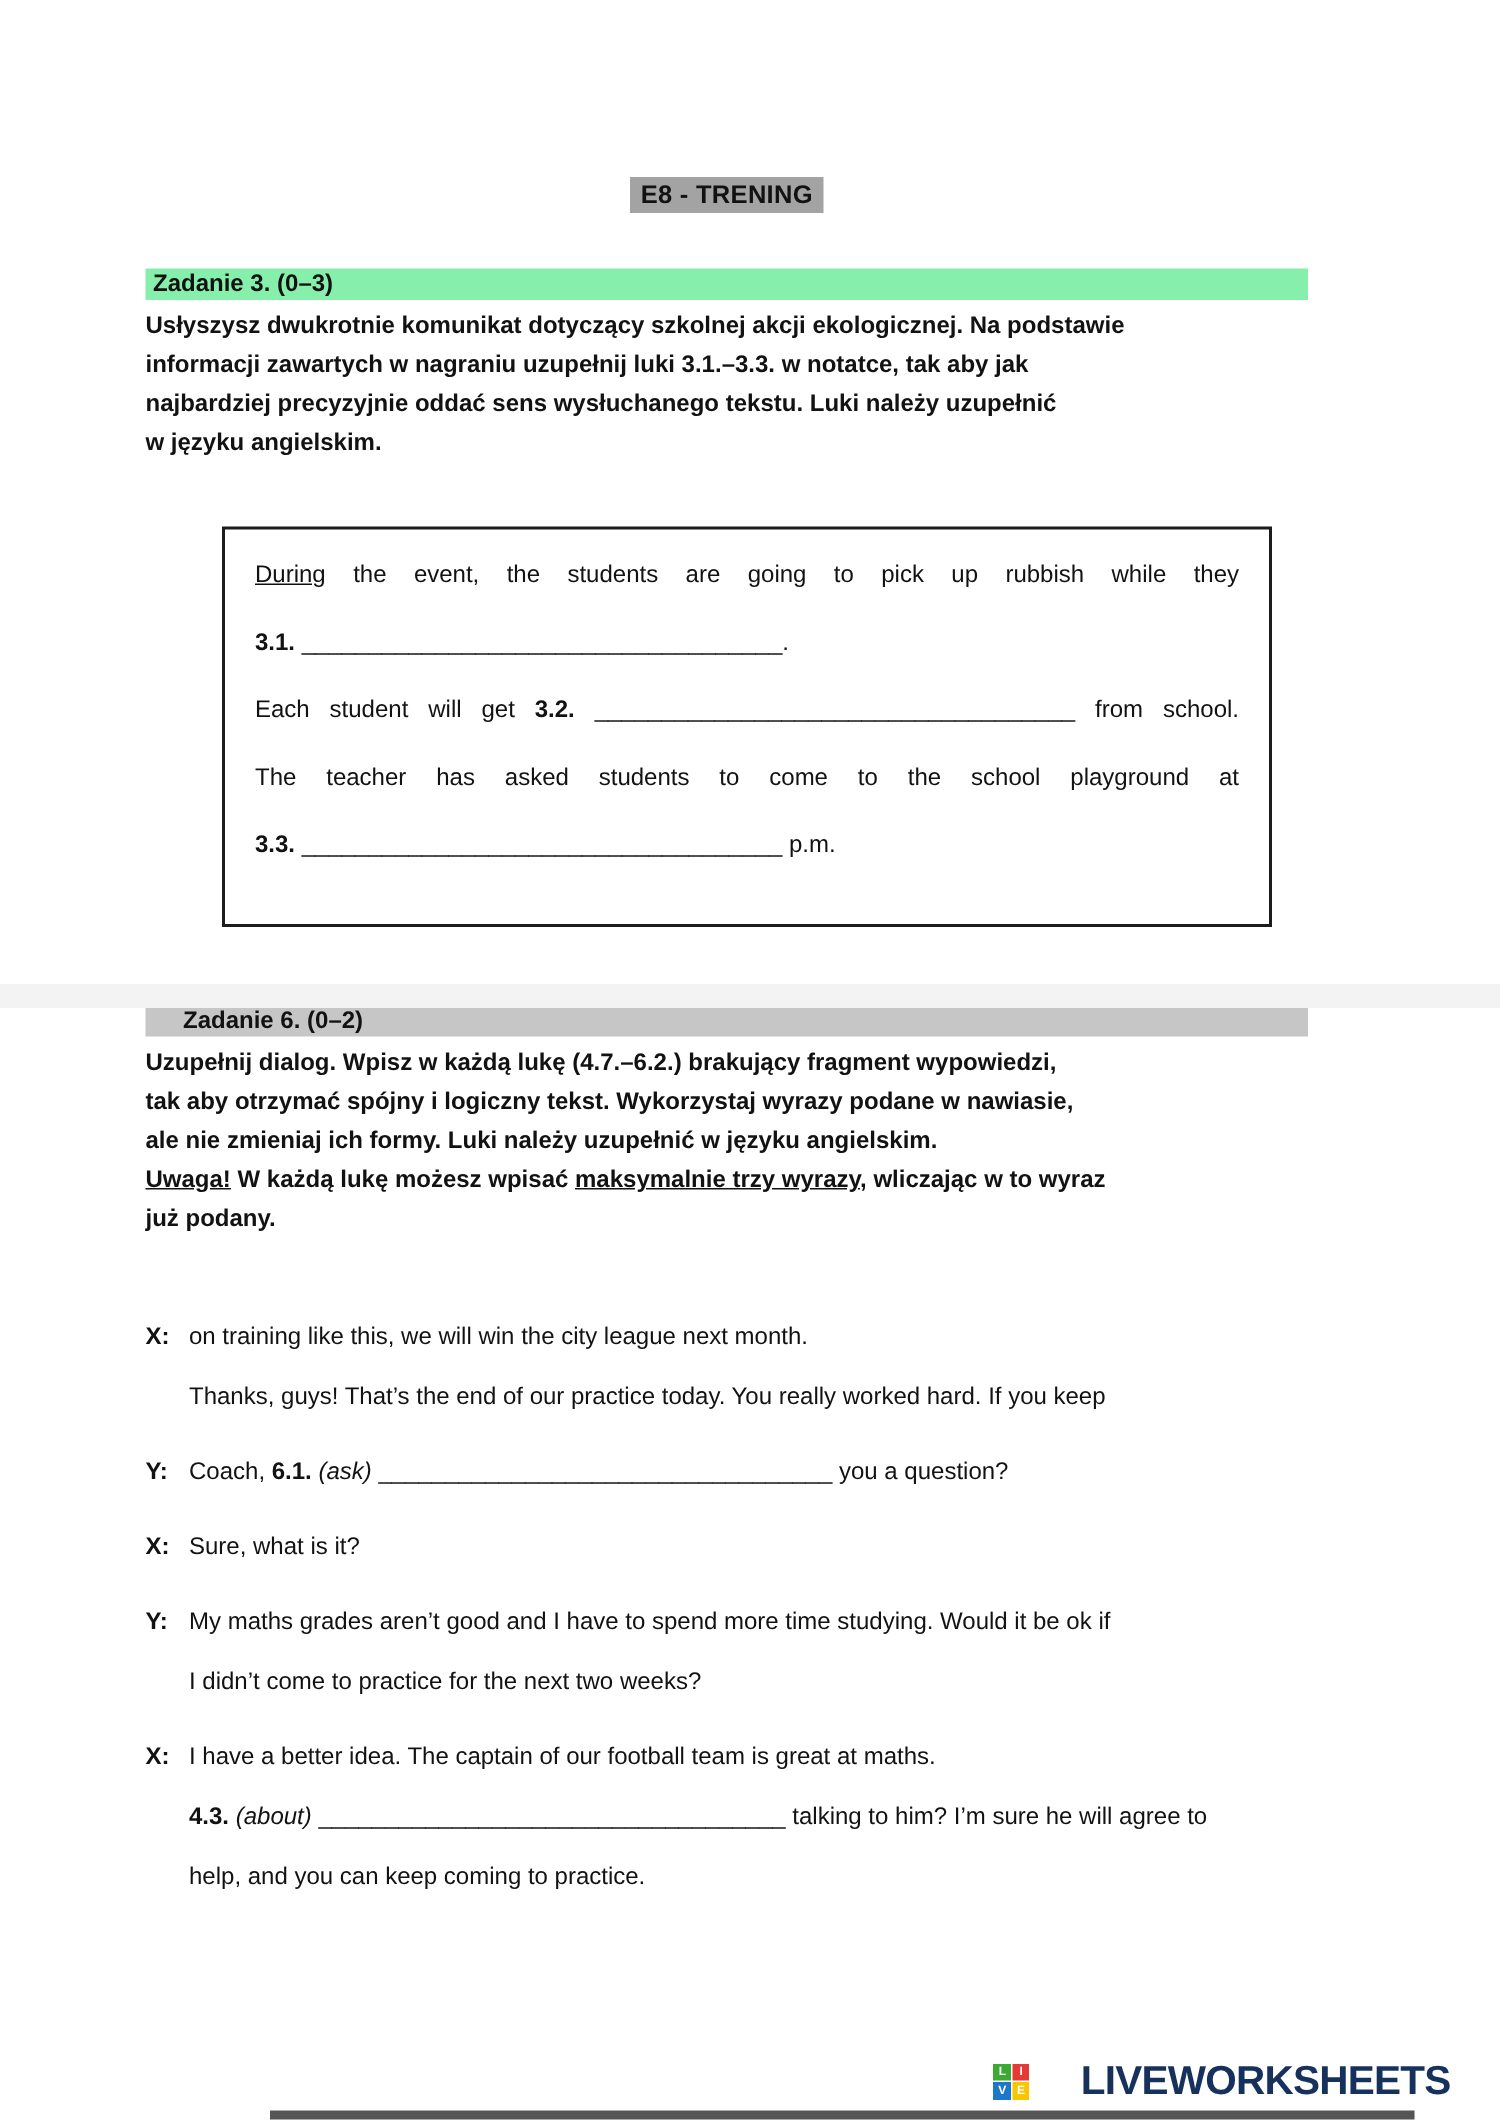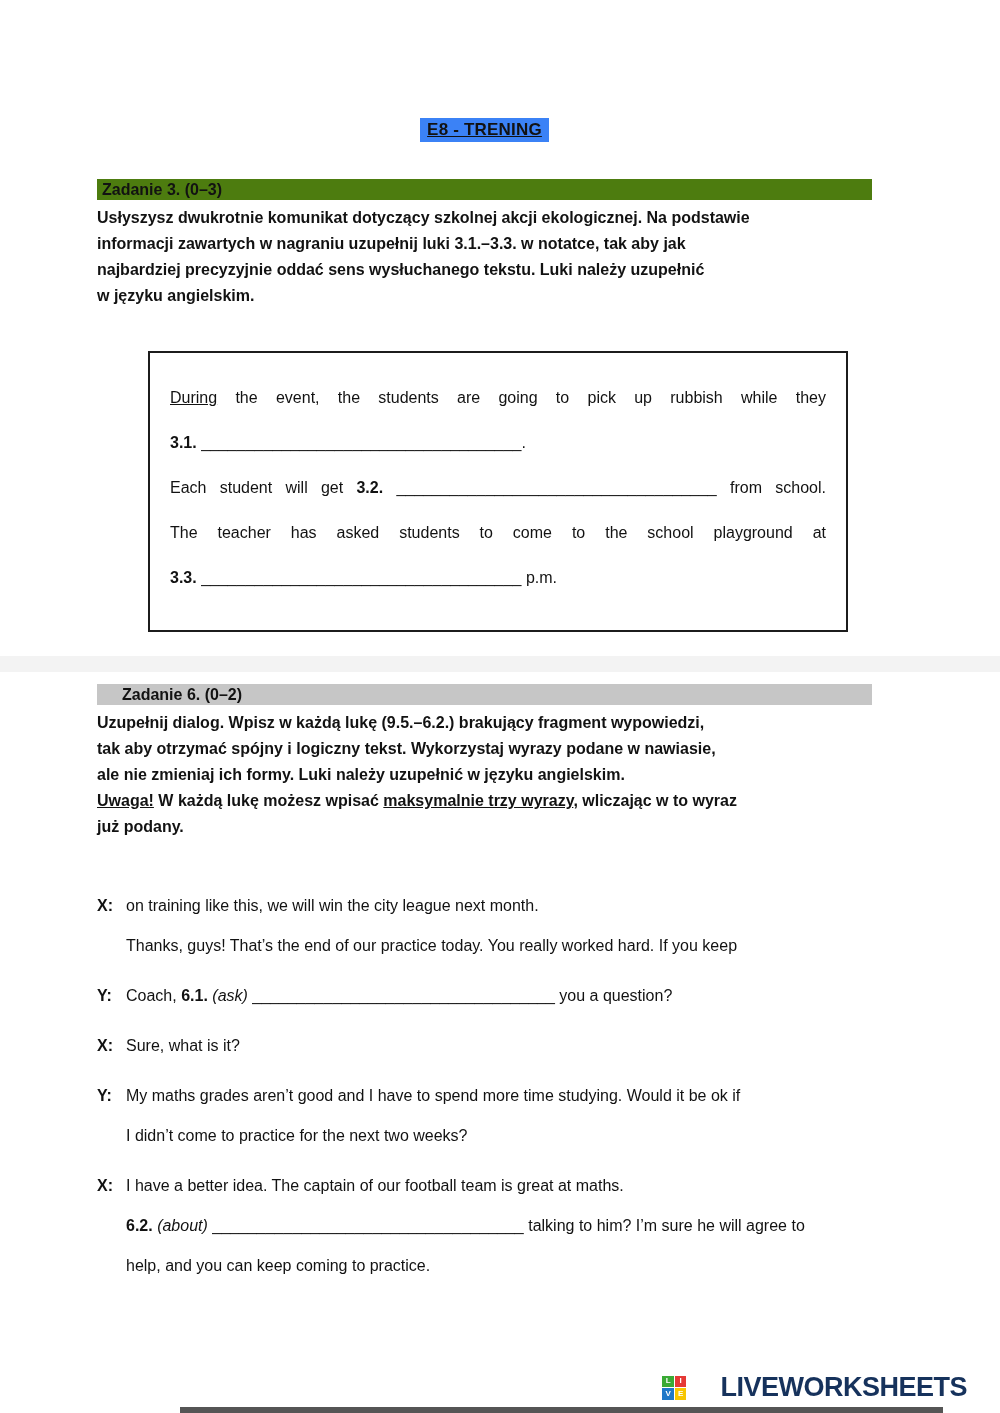--- a/index.html
+++ b/index.html
@@ -26,21 +26,21 @@
   .task6 .task-header { margin-top:52px; }
 
   .instr { margin-top:5px; font-weight:bold; font-size:16px; }
   .instr .iline { line-height:26px; white-space:nowrap; }
 
   .u { text-decoration:underline; }
 
   .note-box {
     margin:42px 0 0 51px; width:700px;
     border:2px solid #1c1c1c;
-    padding:22px 20px 30px 20px;
+    padding:8px 20px 30px 20px;
     font-size:16px;
   }
   .box-line { line-height:45px; white-space:nowrap; }
   .box-line.jspread { text-align:justify; text-align-last:justify; white-space:normal; }
 
   .page-gap { position:absolute; left:0; top:656px; width:1000px; height:16px; }
 
   .dialog { margin-top:46px; font-size:16px; }
   .turn { position:relative; padding-left:29px; margin-bottom:10px; }
   .spk { position:absolute; left:0; top:0; font-weight:bold; line-height:40px; }
@@ -64,25 +64,25 @@
   .lw-text { font-size:27px; font-weight:bold; letter-spacing:-0.5px; }
 
   .bottom-strip { position:absolute; bottom:0; left:180px; width:763px; height:6px; }
 </style>
 </head>
 <body>
 
 <div class="content">
 
   <div class="title-wrap">
-    <span class="title-hl" style="background-color: #3b82f6; text-decoration: underline;">E8 - TRENING</span>
+    <span class="title-hl" style="background-color: #a3a3a3;">E8 - TRENING</span>
   </div>
 
   <section class="task task3">
-    <div class="task-header" style="background-color: #4d7c0f;">Zadanie 3. (0–3)</div>
+    <div class="task-header" style="background-color: #86efac;">Zadanie 3. (0–3)</div>
 
     <div class="instr">
       <div class="iline">Usłyszysz dwukrotnie komunikat dotyczący szkolnej akcji ekologicznej. Na podstawie</div>
       <div class="iline">informacji zawartych w nagraniu uzupełnij luki 3.1.–3.3. w notatce, tak aby jak</div>
       <div class="iline">najbardziej precyzyjnie oddać sens wysłuchanego tekstu. Luki należy uzupełnić</div>
       <div class="iline">w języku angielskim.</div>
     </div>
 
     <div class="note-box">
       <div class="box-line jspread">
@@ -107,21 +107,21 @@
         <span class="blank">____________________________________</span>
         <span>p.m.</span>
       </div>
     </div>
   </section>
 
   <section class="task task6">
     <div class="task-header" style="background-color: rgb(198, 198, 198); padding-left: 25px;">Zadanie 6. (0–2)</div>
 
     <div class="instr">
-      <div class="iline">Uzupełnij dialog. Wpisz w każdą lukę (9.5.–6.2.) brakujący fragment wypowiedzi,</div>
+      <div class="iline">Uzupełnij dialog. Wpisz w każdą lukę (4.7.–6.2.) brakujący fragment wypowiedzi,</div>
       <div class="iline">tak aby otrzymać spójny i logiczny tekst. Wykorzystaj wyrazy podane w nawiasie,</div>
       <div class="iline">ale nie zmieniaj ich formy. Luki należy uzupełnić w języku angielskim.</div>
       <div class="iline">
         <span class="u">Uwaga!</span>
         <span>W każdą lukę możesz wpisać</span>
         <span class="u">maksymalnie trzy wyrazy</span><span>, wliczając w to wyraz</span>
       </div>
       <div class="iline">już podany.</div>
     </div>
 
@@ -152,21 +152,21 @@
       <div class="turn">
         <span class="spk">Y:</span>
         <div class="dline">My maths grades aren’t good and I have to spend more time studying. Would it be ok if</div>
         <div class="dline">I didn’t come to practice for the next two weeks?</div>
       </div>
 
       <div class="turn">
         <span class="spk">X:</span>
         <div class="dline">I have a better idea. The captain of our football team is great at maths.</div>
         <div class="dline">
-          <b>6.2.</b>
+          <b>4.3.</b>
           <i>(about)</i>
           <span class="blank">___________________________________</span>
           <span>talking to him? I’m sure he will agree to</span>
         </div>
         <div class="dline">help, and you can keep coming to practice.</div>
       </div>
 
     </div>
   </section>
 

